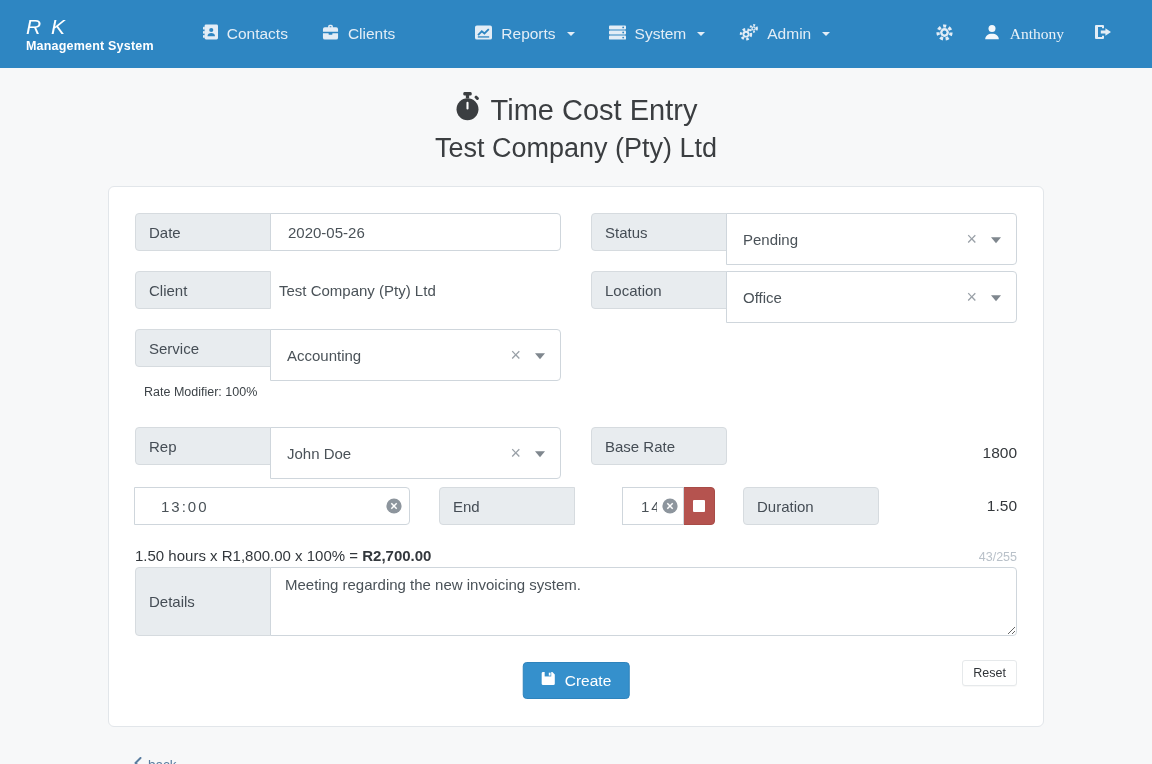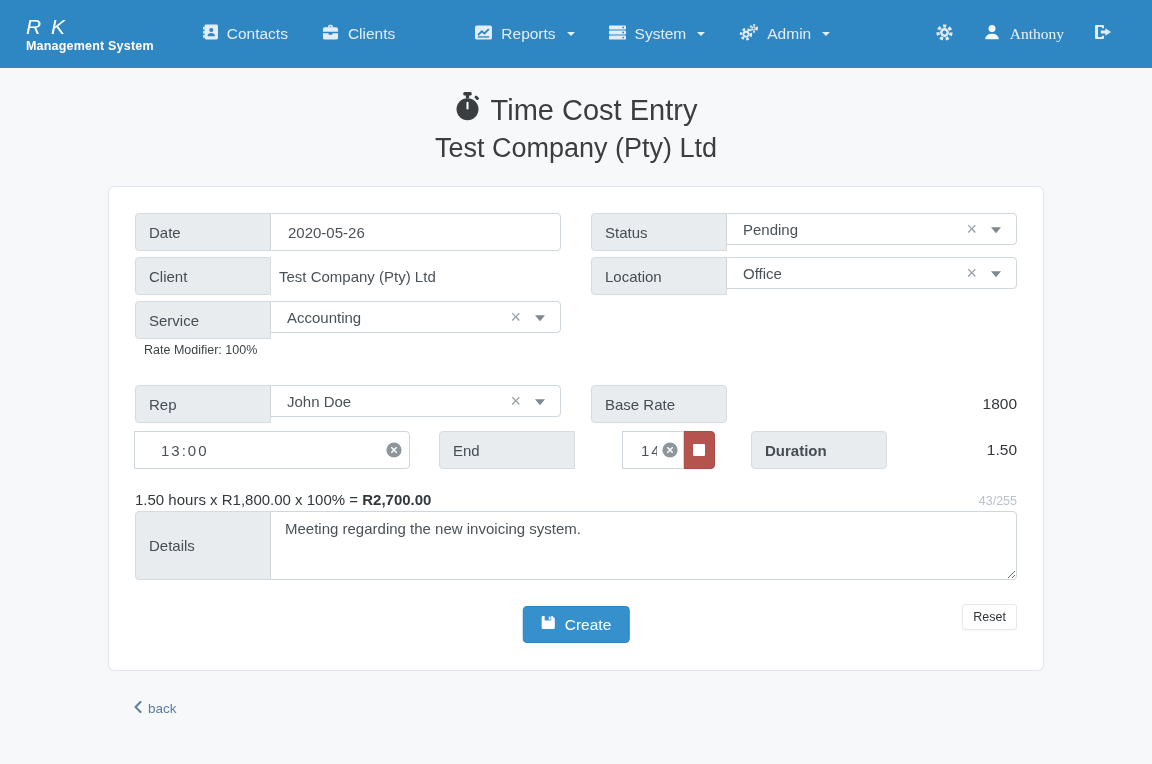--- a/index.html
+++ b/index.html
@@ -72,21 +72,21 @@
     background: #fff; font-size: 15px; color: #4a5258;
     padding: 0 12px 0 17px; outline: none;
     font-family: inherit; min-width: 0;
   }
   .ig-plain {
     flex: 1; display: flex; align-items: center; height: 38px;
     padding-left: 8px; font-size: 15px; color: #4a5258;
   }
 
   .ig-select {
-    flex: 1; position: relative; margin-left: -1px; height: 32px;
+    flex: 1; position: relative; margin-left: -1px; height: 52px;
     border: 1px solid #cfd6dc; border-radius: 0 4px 4px 0;
     background: #fff; display: flex; align-items: center;
     padding: 0 64px 0 16px; font-size: 15px; color: #4a5258;
     cursor: pointer; min-width: 0;
   }
   .sel-clear {
     position: absolute; right: 39px; top: 50%; transform: translateY(-52%);
     color: #9aa1a8; font-size: 18px; line-height: 1; cursor: pointer;
   }
   .sel-caret {
@@ -118,21 +118,21 @@
   .time-input.with-stop { border-radius: 0; padding: 0 26px 0 18px; margin-left: 47px; }
   .time-clear { position: absolute; right: 9px; top: 50%; transform: translateY(-50%); cursor: pointer; display:flex; }
   .time-clear.tight { right: 6px; }
   .stop-btn {
     width: 32px; flex: 0 0 32px; margin-left: -1px;
     background: #b5534f; border: 1px solid #a84c47;
     border-radius: 0 4px 4px 0; cursor: pointer;
     display: flex; align-items: center; justify-content: center;
   }
   .stop-square { width: 12px; height: 12px; background: #fff; border-radius: 1px; }
-  .dur-label { margin-left: 36px; font-weight: bold; }
+  .dur-label { margin-left: 28px; }
 
   .calc-row { display: flex; justify-content: space-between; align-items: baseline; margin-bottom: 3px; }
   .calc-text { font-size: 15px; color: #33383d; }
   .calc-text b { font-weight: bold; }
   .char-counter { font-size: 12.5px; color: #b9c1c9; }
 
   .details-row { display: flex; margin-bottom: 24px; }
   .details-label {
     width: 136px; flex: 0 0 136px;
     background: #e8ecef; border: 1px solid #d6dbdf; border-radius: 4px 0 0 4px;

